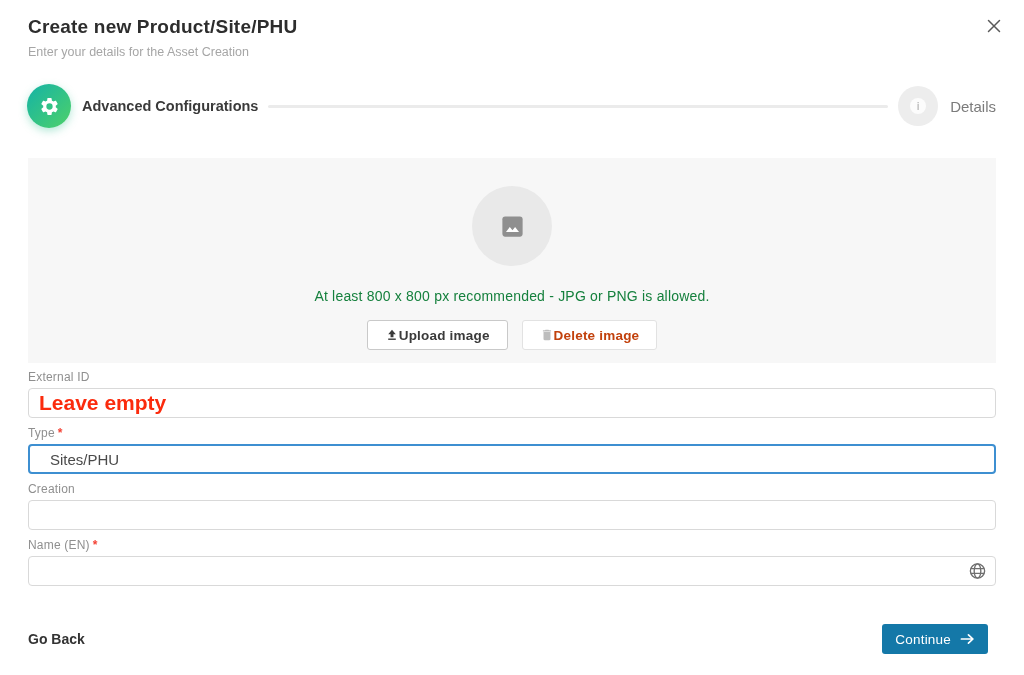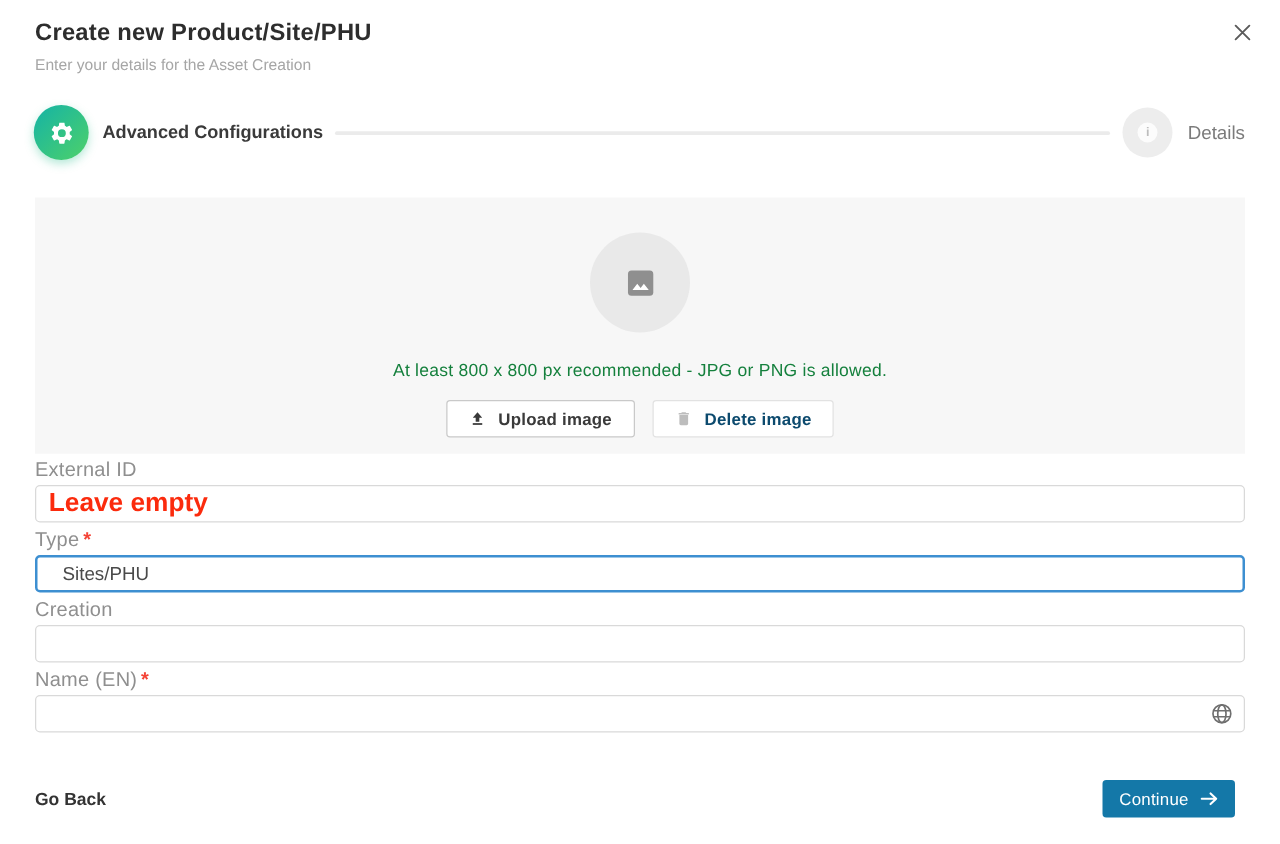--- a/index.html
+++ b/index.html
@@ -44,31 +44,31 @@
     position: absolute; left: 28px; right: 28px; top: 158px; height: 205px;
     background: #f7f7f7; display: flex; flex-direction: column; align-items: center;
   }
   .upload-circle {
     margin-top: 28px; width: 80px; height: 80px; border-radius: 50%;
     background: #e9e9e9; display: flex; align-items: center; justify-content: center;
   }
   .upload-hint { margin-top: 22px; font-size: 14px; color: #15803d; letter-spacing: .2px; }
   .upload-actions { margin-top: 16px; display: flex; gap: 14px; }
   .btn-outline {
-    display: inline-flex; align-items: center; gap: 10px; height: 30px; padding: 0 17px;
+    display: inline-flex; align-items: center; height: 30px; padding: 0 17px;
     background: #fff; border: 1px solid #c9c9c9; border-radius: 3px;
     font-size: 13.5px; font-weight: 700; color: #3a3a3a; cursor: pointer;
     font-family: inherit; letter-spacing: .2px;
   }
-  .btn-outline.disabled { border-color: #e2e2e2; color: #0c4a6e; cursor: default; }
+  .btn-outline.disabled { border-color: #e2e2e2; color: #c2410c; cursor: default; }
 
   
   .fields { position: absolute; left: 28px; right: 28px; top: 370px; }
   .field { margin-bottom: 8px; }
-  .field-label { font-size: 16px; line-height: 14px; color: #8f8f8f; margin-bottom: 4px; letter-spacing: .2px; }
+  .field-label { font-size: 12px; line-height: 14px; color: #8f8f8f; margin-bottom: 4px; letter-spacing: .2px; }
   .req { color: #f44336; margin-left: 3px; font-weight: 700; }
   .input-wrap { position: relative; }
   .text-input {
     width: 100%; height: 30px; border: 1px solid #d9d9d9; border-radius: 4px;
     padding: 0 20px; font-size: 15px; color: #4a4a4a; background: #fff;
     font-family: inherit; outline: none;
   }
   .text-input.focused { border: 2px solid #3d8fd1; }
   .text-input.annotation { color: #fb2b0d; font-weight: 700; font-size: 21px; padding: 0 10px; }
   .globe { position: absolute; right: 9px; top: 50%; transform: translateY(-50%); display: flex; }

